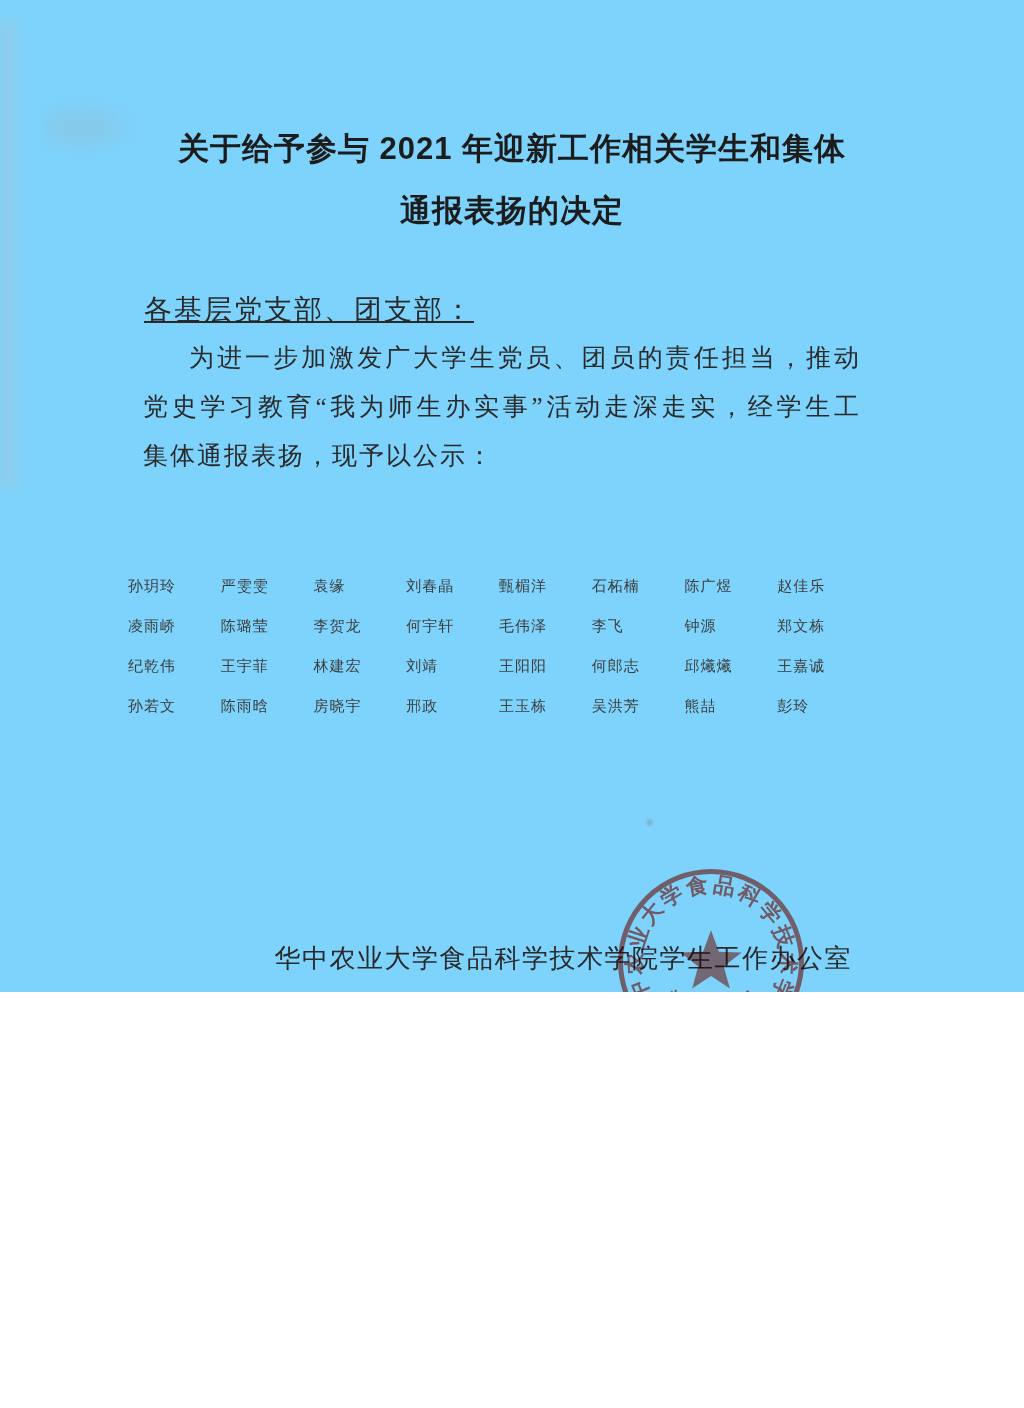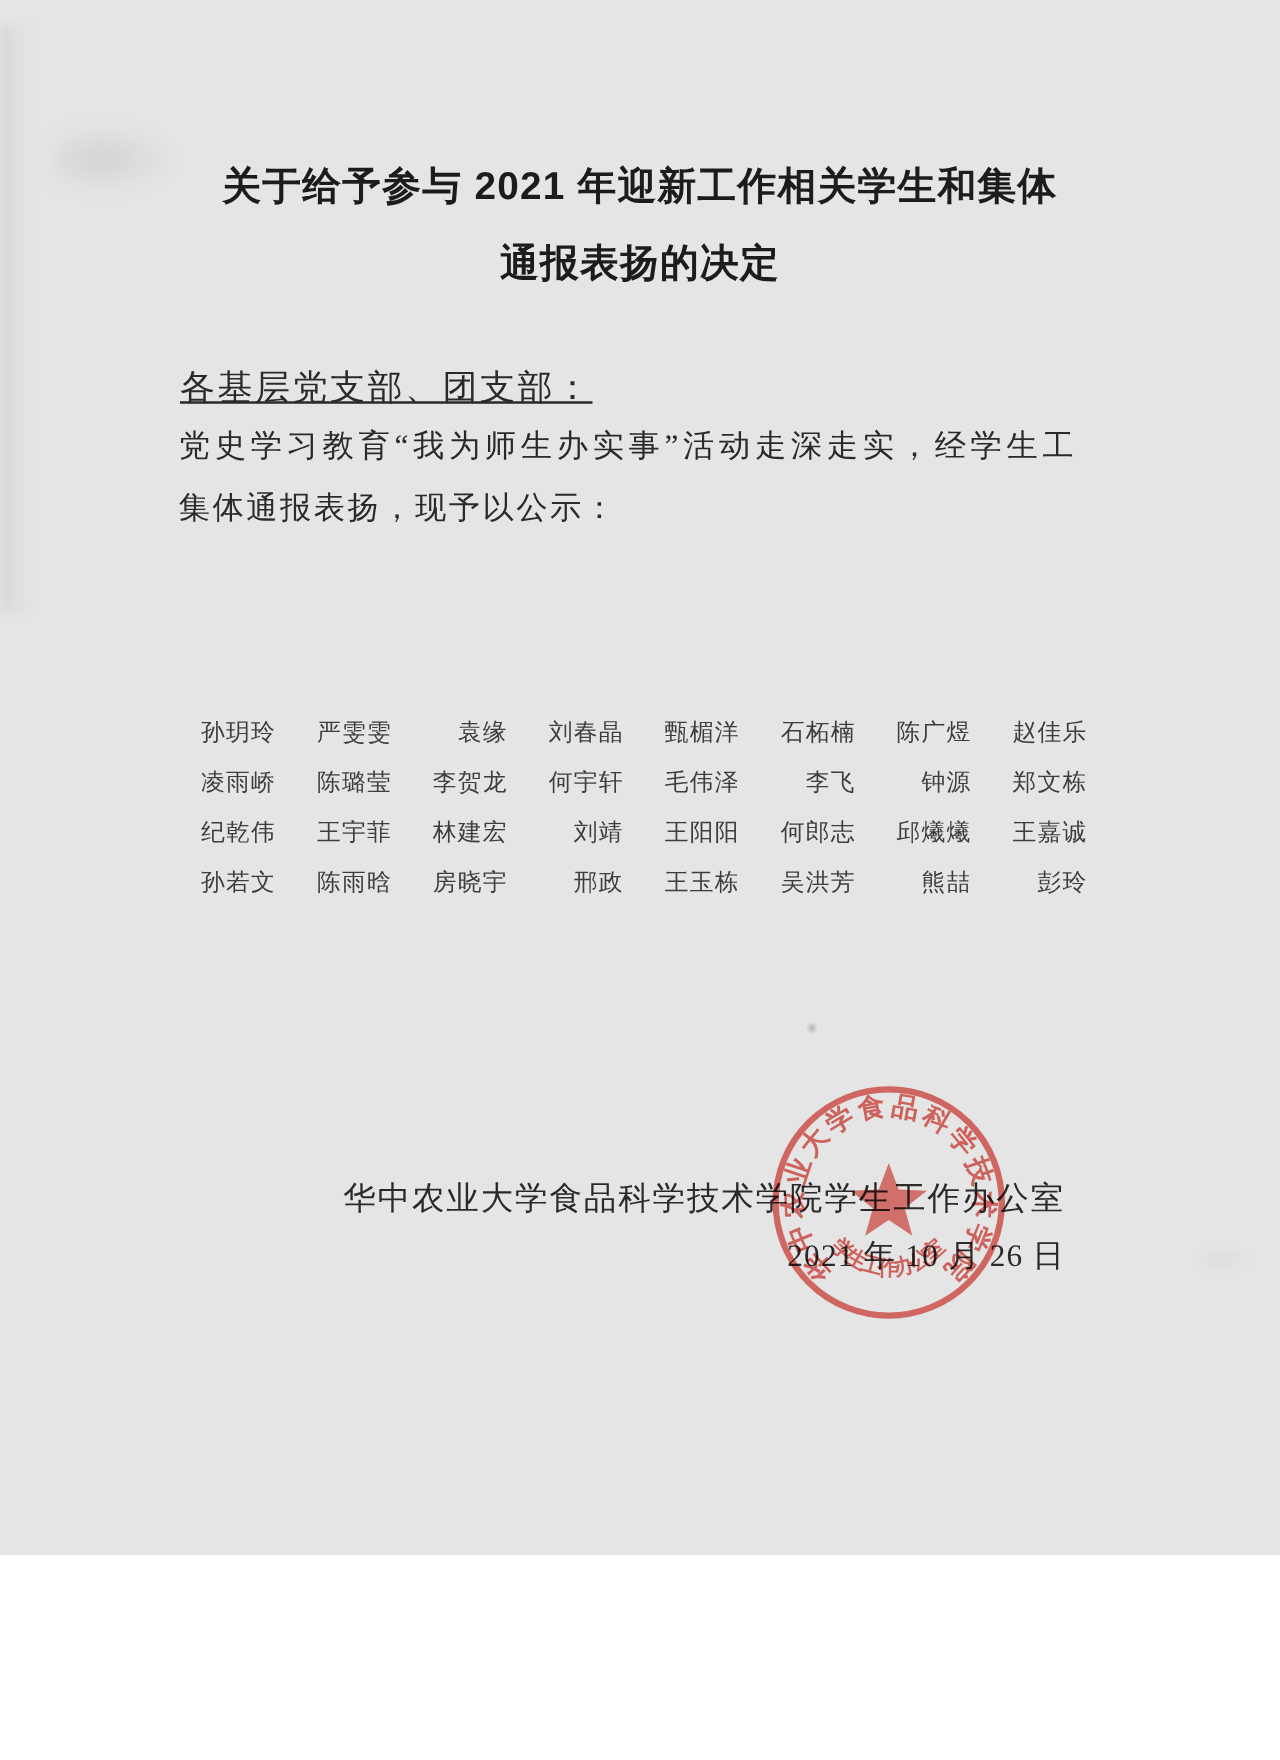--- a/index.html
+++ b/index.html
@@ -2,22 +2,22 @@
 <html><head>
 <meta charset="utf-8">
 <style>
   * { margin: 0; padding: 0; box-sizing: border-box; }
   html, body { background: #ffffff; }
   body { font-family: "Liberation Serif", serif; }
 
   .page {
     position: relative;
     width: 1024px;
-    height: 1244px;
-    background: #e5e5e5;
+    height: 992px;
+    background: #7dd3fc;
     overflow: hidden;
     color: #222;
   }
 
   
   .edge-shade {
     position: absolute;
     left: 0; top: 20px;
     width: 26px; height: 470px;
     background: linear-gradient(to right, rgba(190,190,195,0.35), rgba(255,255,255,0));
@@ -90,22 +90,22 @@
     left: 128px; top: 566px;
     width: 742px;
   }
   .names-row {
     display: grid;
     grid-template-columns: repeat(8, 1fr);
     height: 40px;
     align-items: center;
   }
   .name-cell {
-    text-align: right;
-    font-size: 19px;
+    text-align: left;
+    font-size: 15px;
     color: #3d3d3d;
     letter-spacing: 1px;
     white-space: nowrap;
   }
 
   .signature-line {
     position: absolute;
     right: 172px; top: 941px;
     font-size: 26px;
     color: #2a2a2a;
@@ -140,20 +140,21 @@
   <div class="smudge-top"></div>
   <div class="dot-artifact"></div>
   <div class="smudge-bottom"></div>
 
   <div class="doc-title line1">关于给予参与 2021 年迎新工作相关学生和集体</div>
   <div class="doc-title line2">通报表扬的决定</div>
 
   <div class="salutation">各基层党支部、团支部：</div>
 
   <div class="paragraph" id="paragraph">
+      <div class="para-line fill indent">为进一步加激发广大学生党员、团员的责任担当，推动</div>
       <div class="para-line fill">党史学习教育“我为师生办实事”活动走深走实，经学生工</div>
       <div class="para-line">集体通报表扬，现予以公示：</div>
     </div>
 
   <div class="names-grid" id="names-grid">
       <div class="names-row">
         <div class="name-cell">孙玥玲</div>
         <div class="name-cell">严雯雯</div>
         <div class="name-cell">袁缘</div>
         <div class="name-cell">刘春晶</div>

